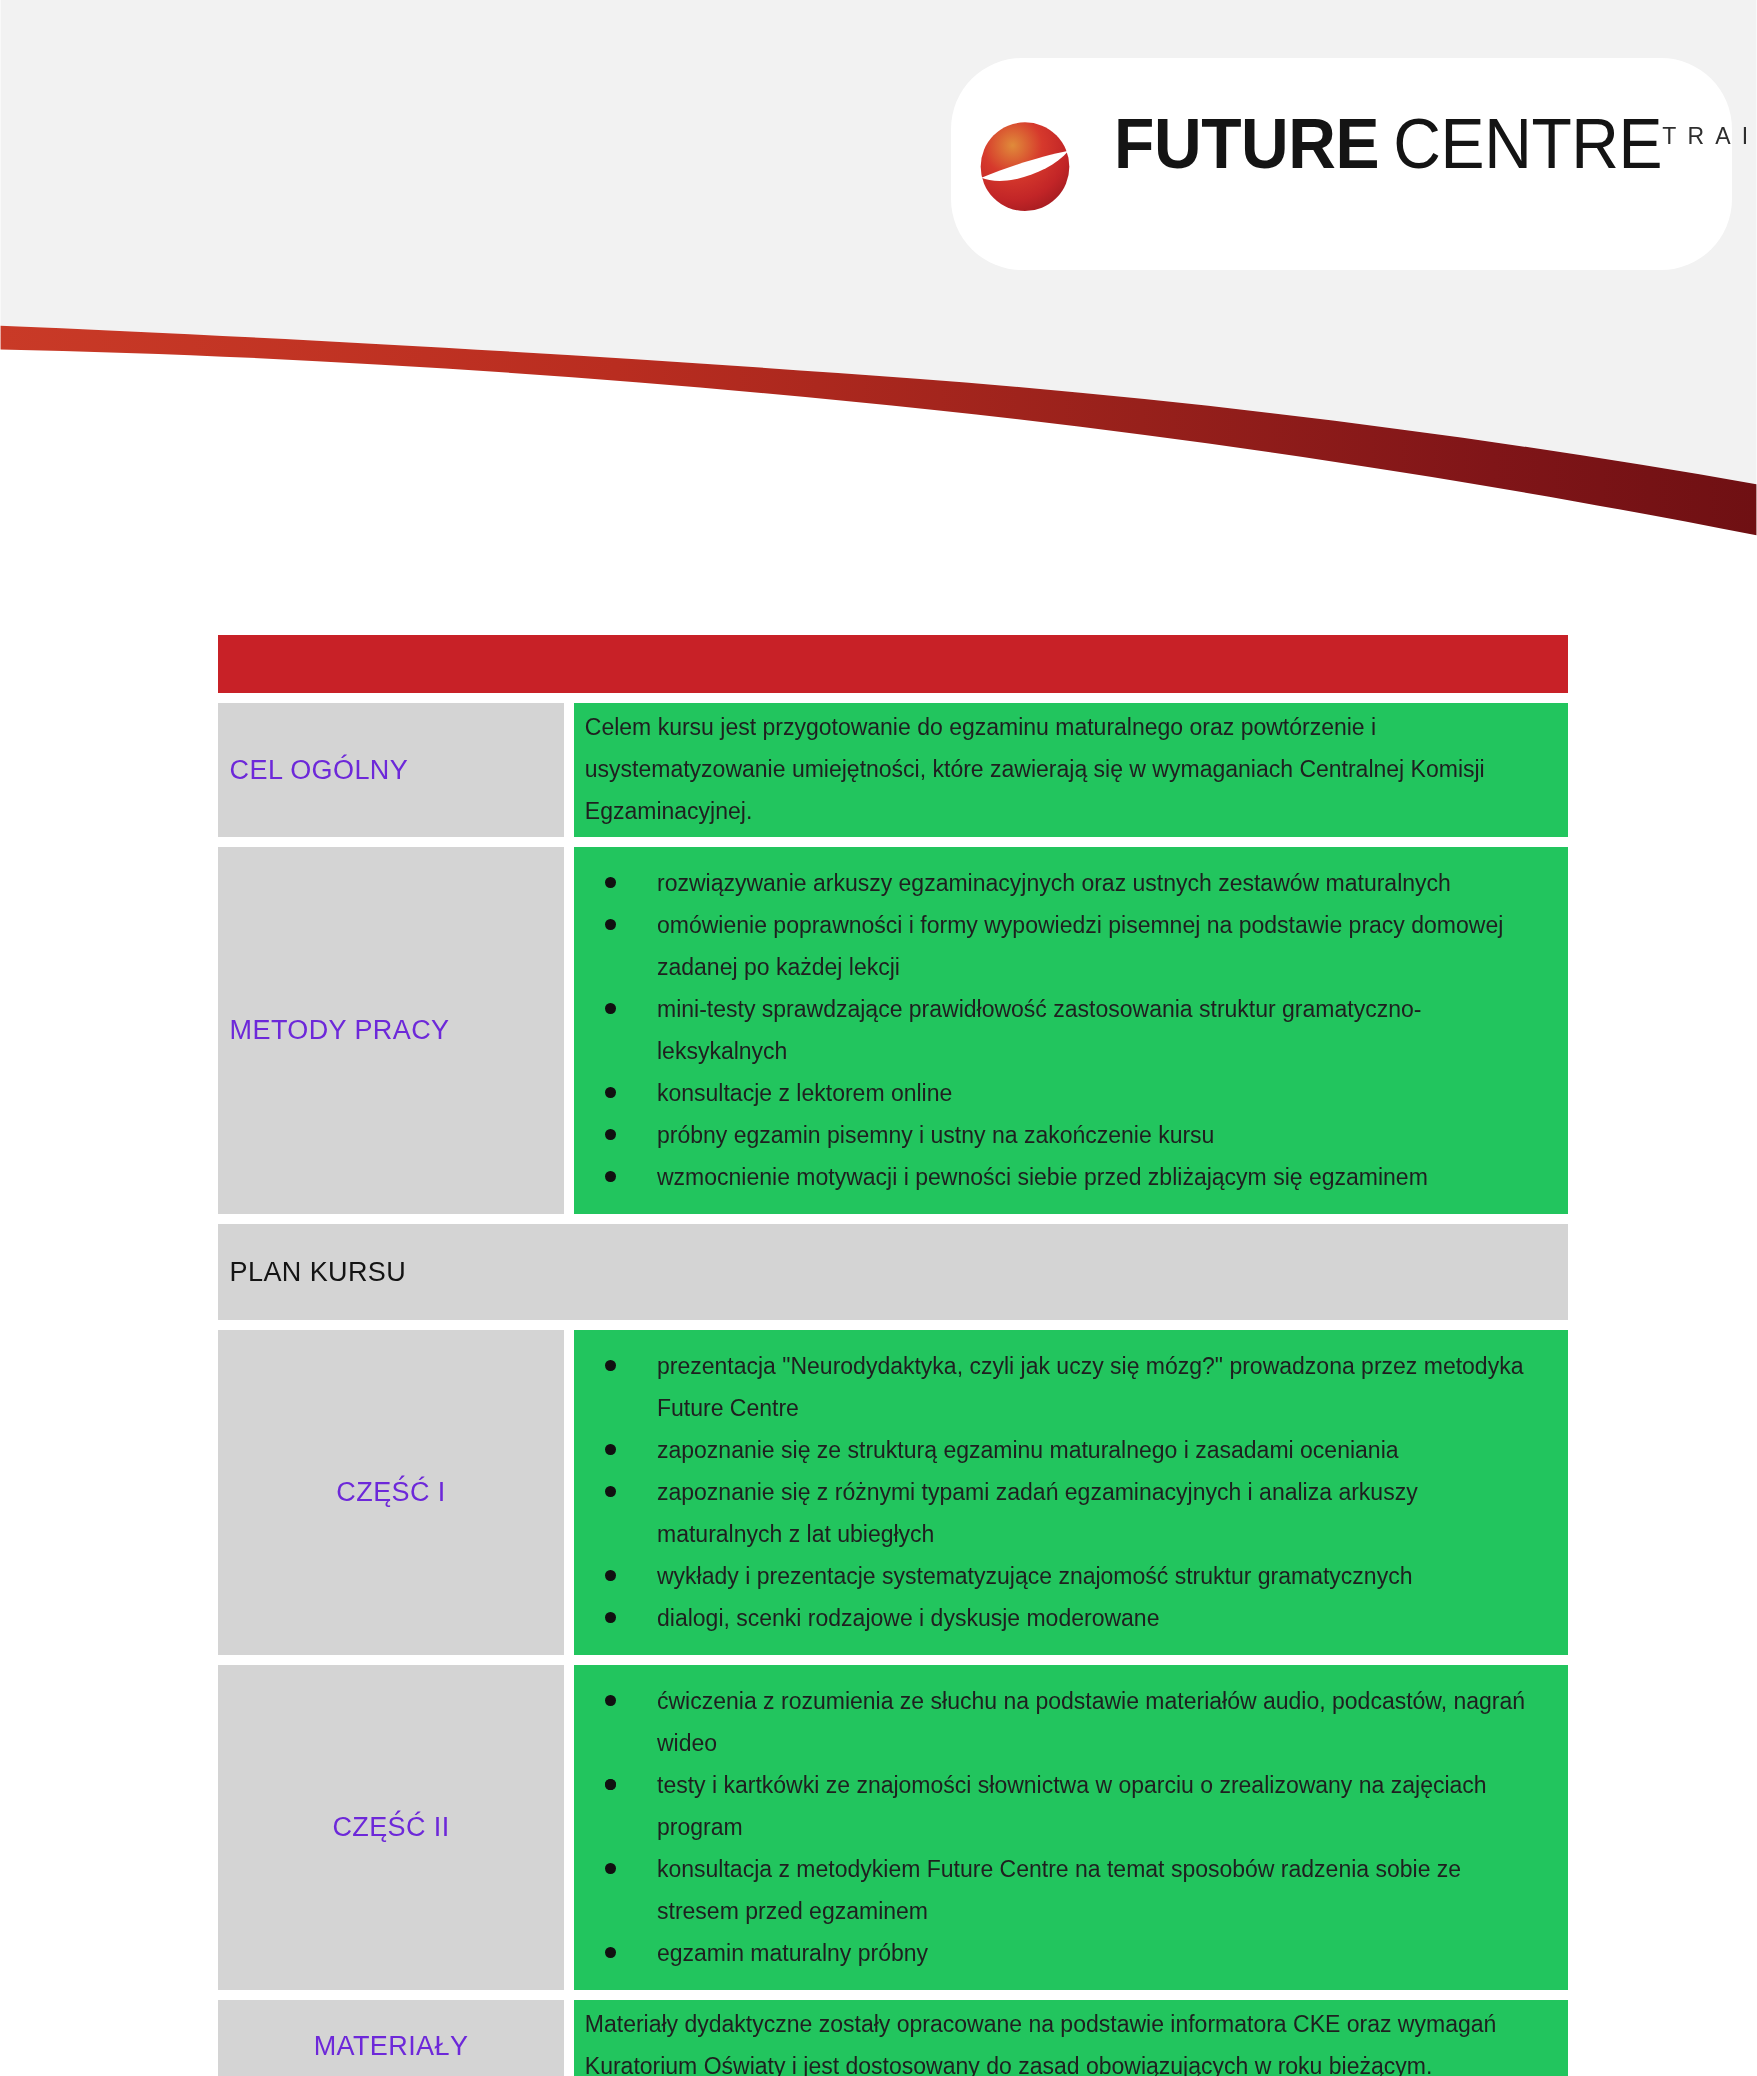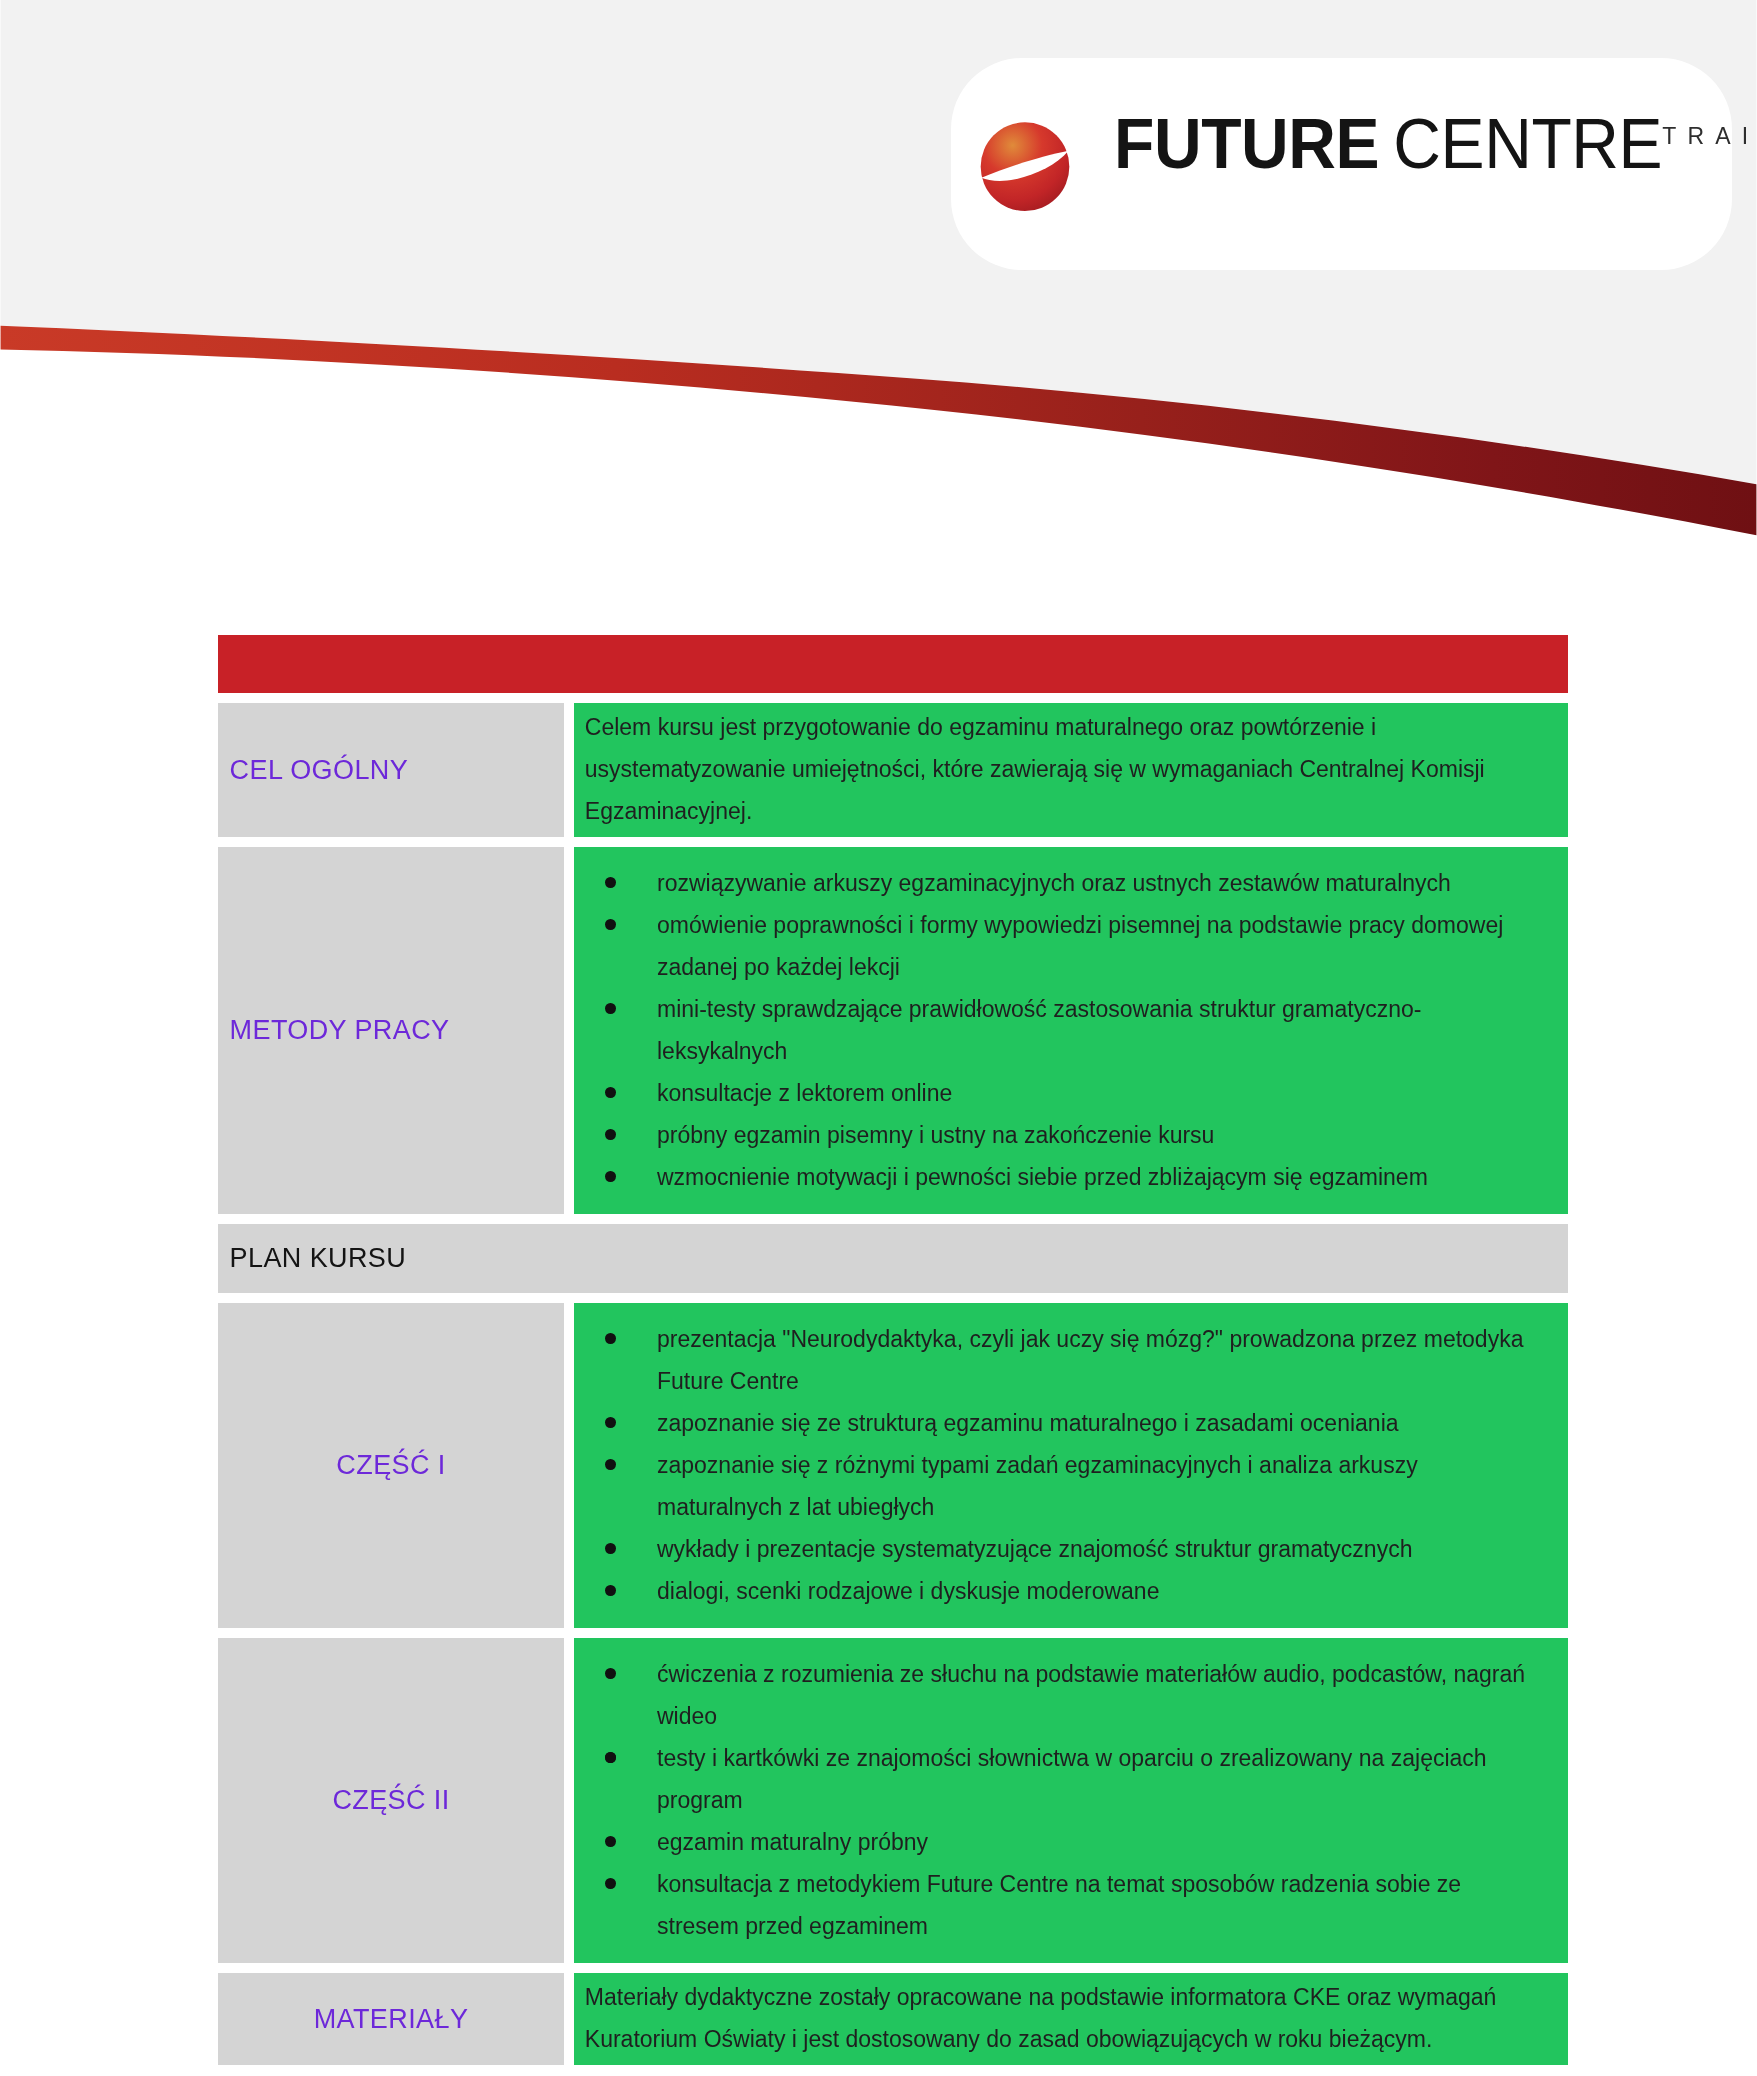--- a/index.html
+++ b/index.html
@@ -42,21 +42,21 @@
     font-size:23px;line-height:42px;color:#1f1f1f;
     padding:3.3px 25px 5px 10.8px;box-sizing:border-box;
   }
   .cell-content.list{padding:6.6px 25px 8.3px 0;}
   ul.bullets{list-style:none;margin:8px;padding:0;}
   ul.bullets li{position:relative;padding-left:75px;}
   ul.bullets .dot{
     position:absolute;left:23px;top:15.4px;width:10.8px;height:10.8px;border-radius:50%;background:#111111;
   }
   .section-bar{
-    margin-top:10px;height:69px;background:#d4d4d4;
+    margin-top:10px;height:96px;background:#d4d4d4;
     display:flex;align-items:center;padding-left:11.6px;box-sizing:border-box;
     font-size:27px;color:#141414;letter-spacing:0.4px;
   }
 </style>
 </head>
 <body>
 
 <div class="page">
 
   <div class="header-art">
@@ -139,22 +139,22 @@
       </div>
     </div>
 
     <div class="row">
       <div class="cell-label center">CZĘŚĆ II</div>
       <div class="cell-content list">
         <ul class="bullets">
             <li><span class="dot"></span><span class="li-text">ćwiczenia z rozumienia ze słuchu na podstawie materiałów audio, podcastów, nagrań wideo</span></li>
             <li><span class="dot"></span></li>
             <li><span class="dot"></span><span class="li-text">testy i kartkówki ze znajomości słownictwa w oparciu o zrealizowany na zajęciach program</span></li>
+            <li><span class="dot"></span><span class="li-text">konsultacja z metodykiem Future Centre na temat sposobów radzenia sobie ze stresem przed egzaminem</span></li>
             <li><span class="dot"></span><span class="li-text">egzamin maturalny próbny</span></li>
-            <li><span class="dot"></span><span class="li-text">konsultacja z metodykiem Future Centre na temat sposobów radzenia sobie ze stresem przed egzaminem</span></li>
           </ul>
       </div>
     </div>
 
     <div class="row">
       <div class="cell-label center">MATERIAŁY</div>
       <div class="cell-content">Materiały dydaktyczne zostały opracowane na podstawie informatora CKE oraz wymagań Kuratorium Oświaty i jest dostosowany do zasad obowiązujących w roku bieżącym.</div>
     </div>
 
   </div>

